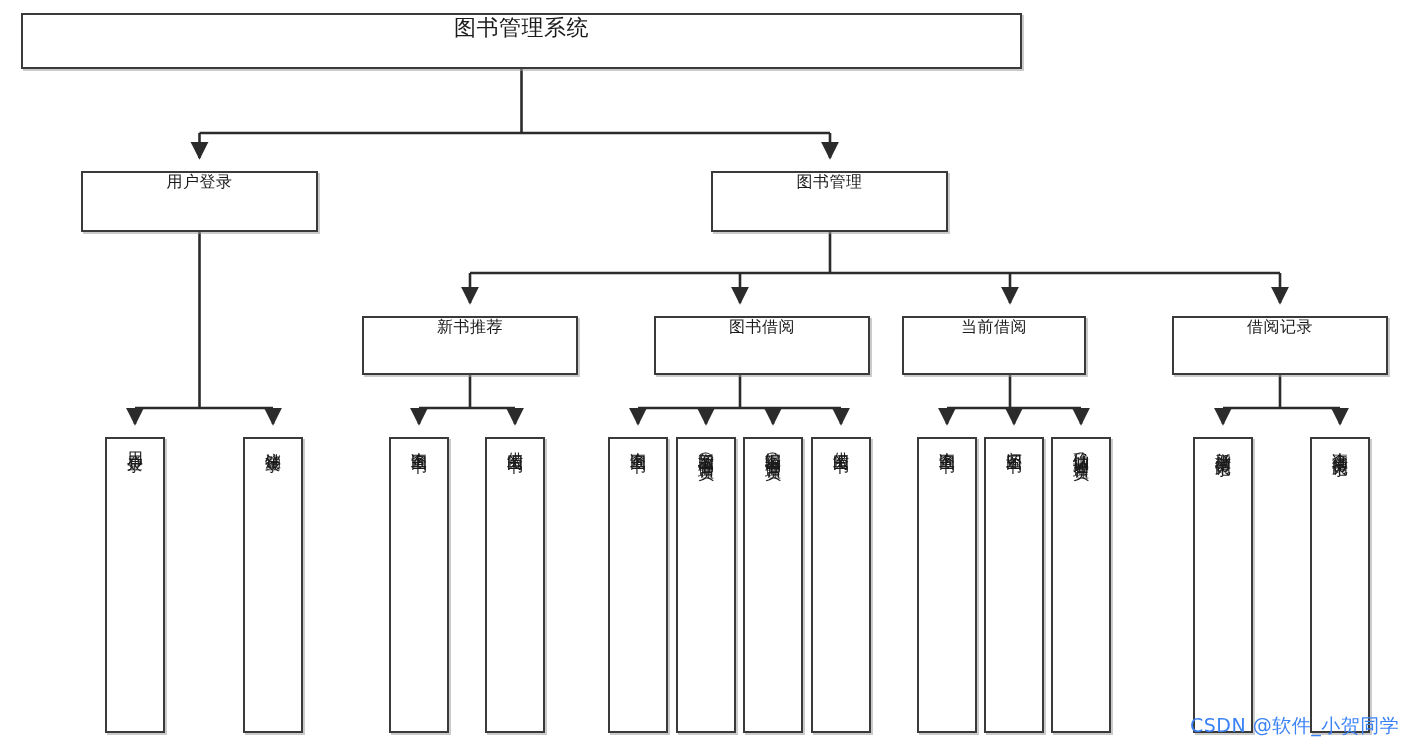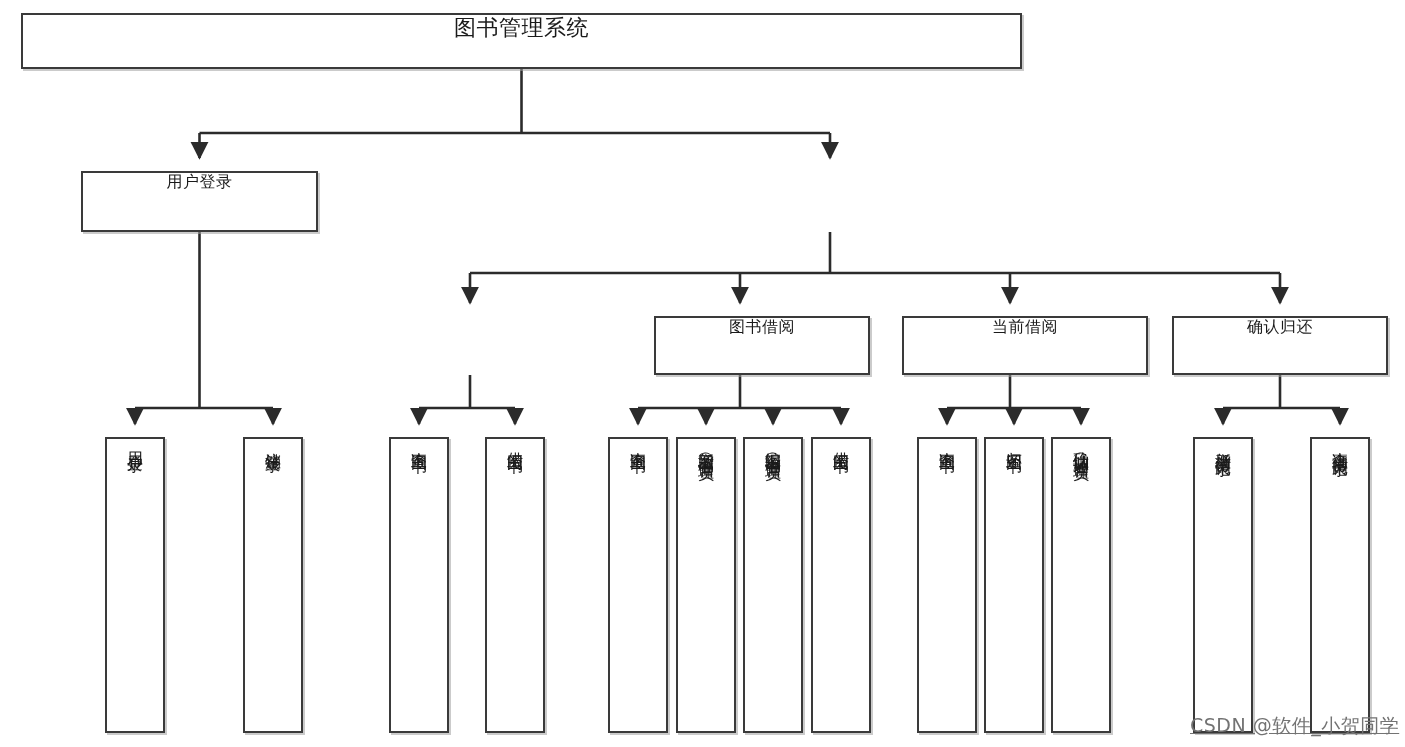--- a/index.html
+++ b/index.html
@@ -48,26 +48,25 @@
     writing-mode: vertical-rl;
     text-orientation: upright;
     white-space: normal;
     letter-spacing: 2px;
     line-height: 1;
     max-height: 100%;
   }
   .node.root .label { font-size: 22px; }
   .watermark {
     position: absolute;
-    color: #737373;
+    color: #3b82f6;
     font-size: 19px;
     letter-spacing: 0.5px;
     white-space: nowrap;
     user-select: none;
-    text-decoration: underline;
   }
 </style>
 </head>
 <body>
 
 <div id="canvas">
 
   <svg id="edges" viewBox="0 0 1405 747" xmlns="http://www.w3.org/2000/svg">
     <defs>
       <marker id="arrow" viewBox="0 0 10 10" refX="9" refY="5" markerWidth="7" markerHeight="7" orient="auto-start-reverse">
@@ -118,29 +117,35 @@
     </g>
   </svg>
 
   <div class="node root" style="left:21px; top:13px; width:1001px; height:56px;">
     <span class="label">图书管理系统</span>
   </div>
 
   <div class="node" style="left:81px; top:171px; width:237px; height:61px;">
     <span class="label">用户登录</span>
   </div>
+  <div class="node" style="left:711px; top:171px; width:237px; height:61px;">
+    <span class="label">图书管理</span>
+  </div>
 
+  <div class="node" style="left:362px; top:316px; width:216px; height:59px;">
+    <span class="label">新书推荐</span>
+  </div>
   <div class="node" style="left:632px; top:316px; width:216px; height:59px;margin-left:22px;">
     <span class="label">图书借阅</span>
   </div>
-  <div class="node" style="left:902px; top:316px; width:246px; height:59px;">
+  <div class="node" style="left:902px; top:316px; width:184px; height:59px;">
     <span class="label">当前借阅</span>
   </div>
   <div class="node" style="left:1172px; top:316px; width:216px; height:59px;">
-    <span class="label">确认归还</span>
+    <span class="label">借阅记录</span>
   </div>
 
   <div class="node vertical" style="left:105px; top:437px; width:60px; height:296px;">
     <span class="label">用户登录</span>
   </div>
   <div class="node vertical" style="left:243px; top:437px; width:60px; height:296px;">
     <span class="label">注销登录</span>
   </div>
 
   <div class="node vertical" style="left:389px; top:437px; width:60px; height:296px;">

